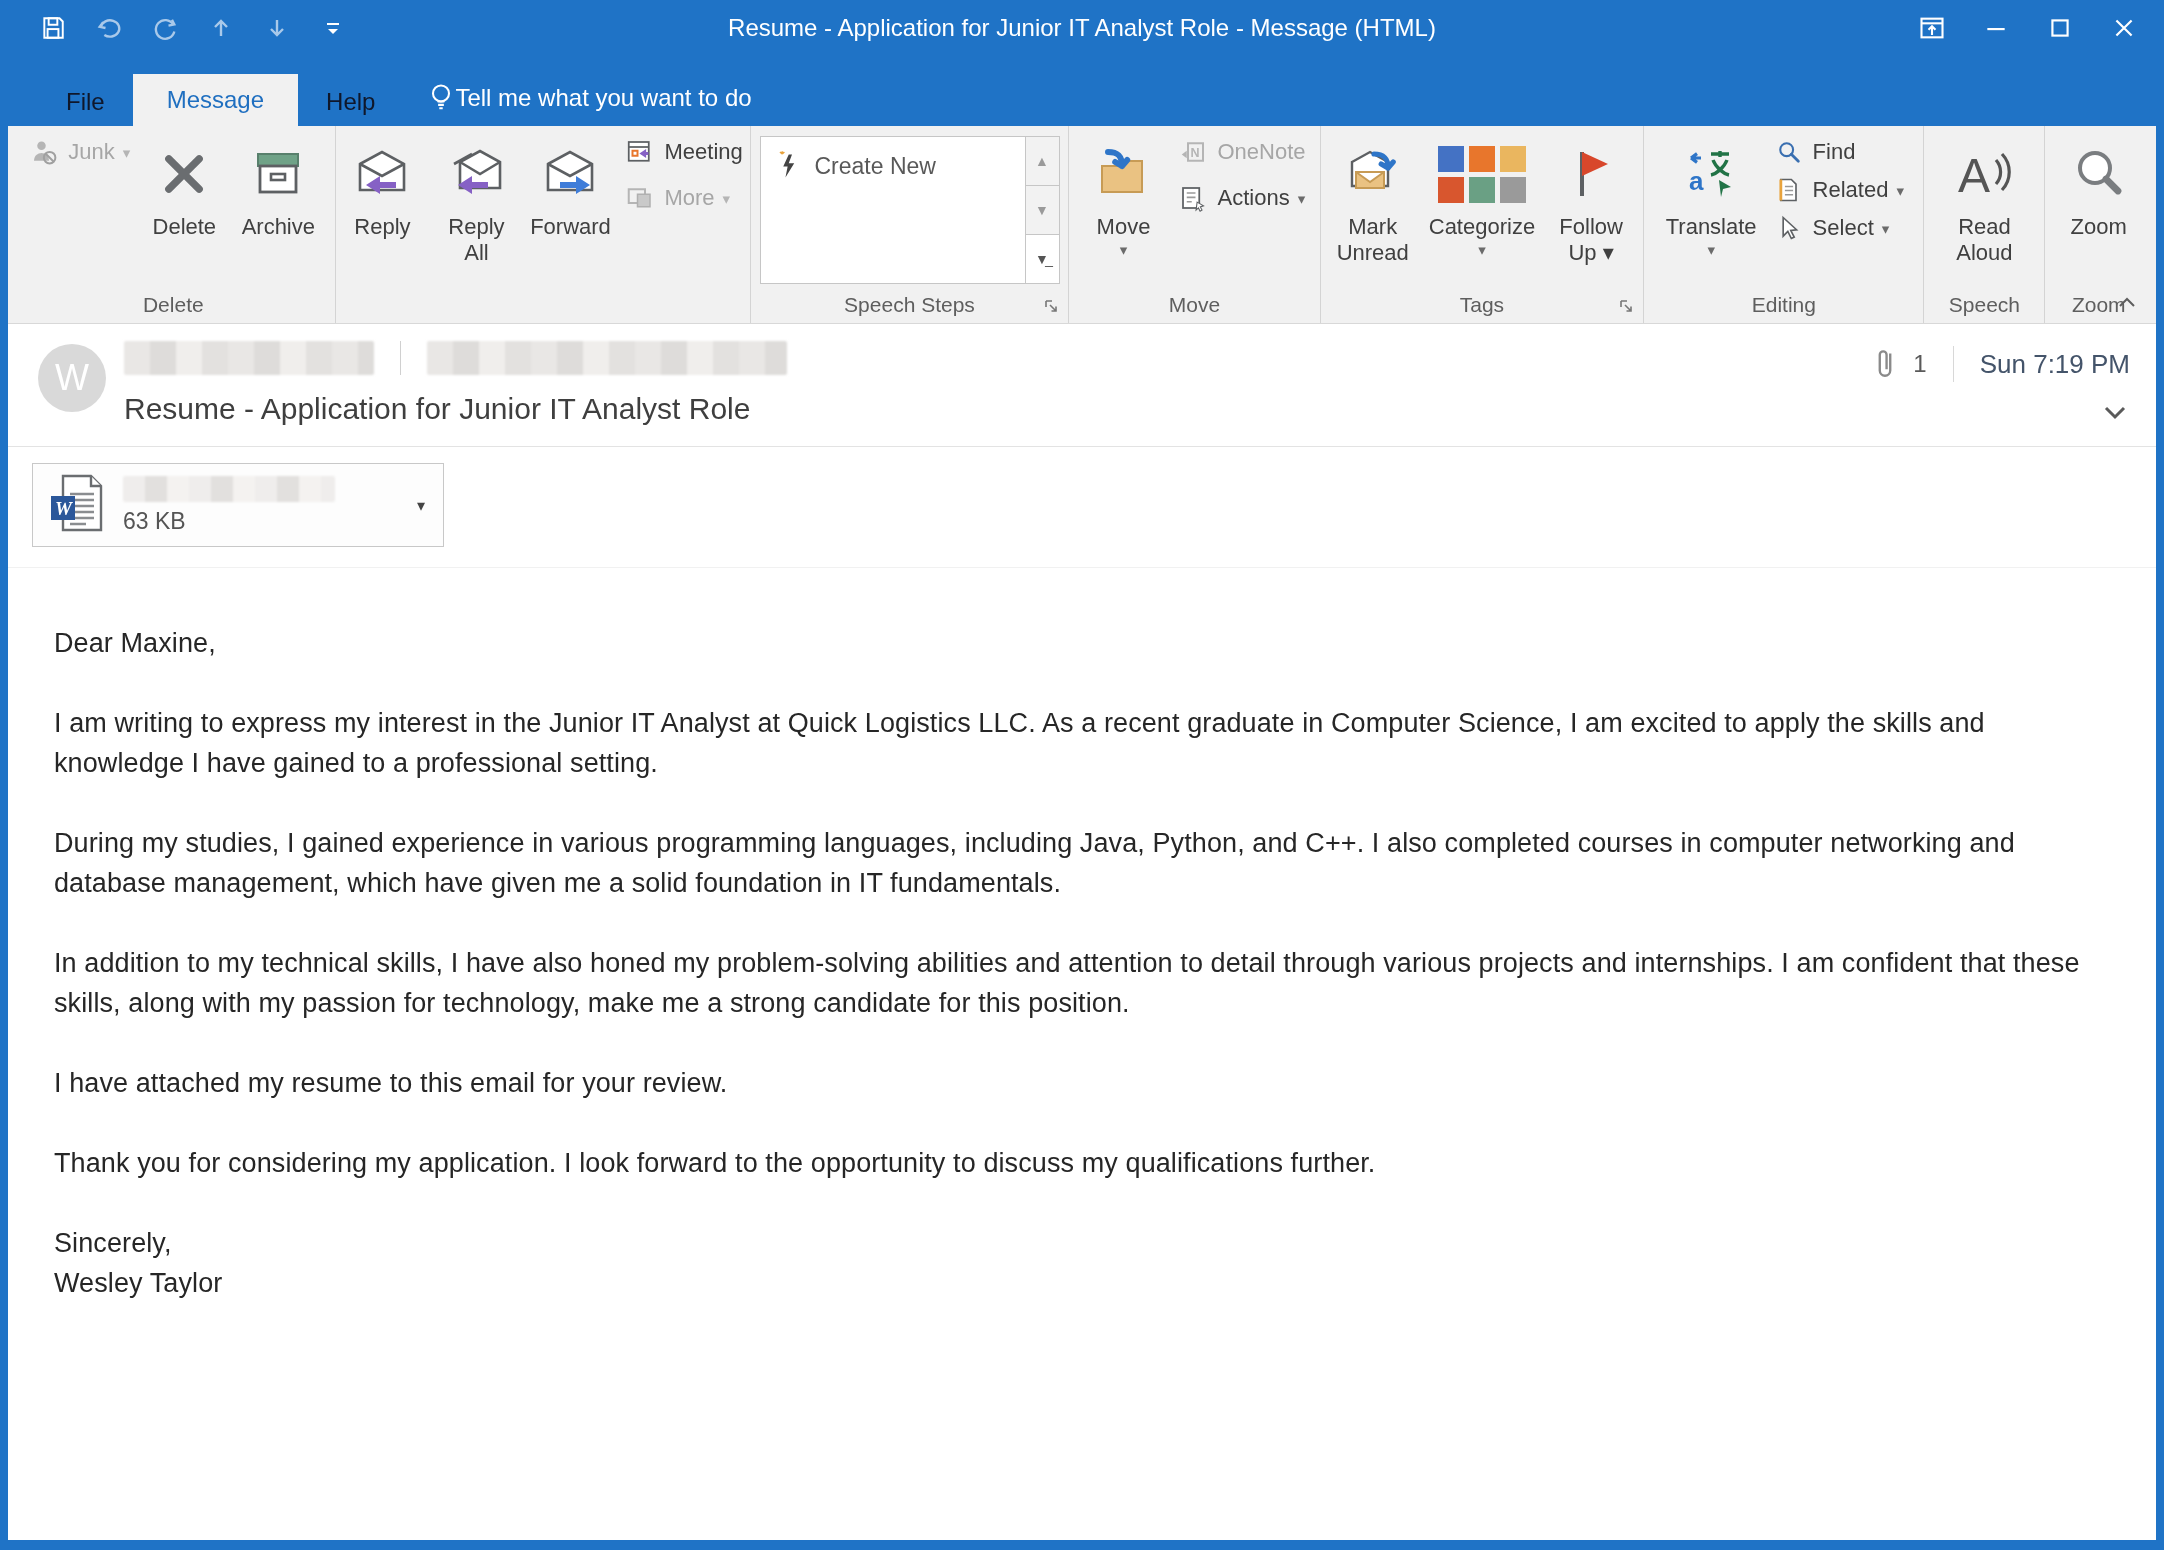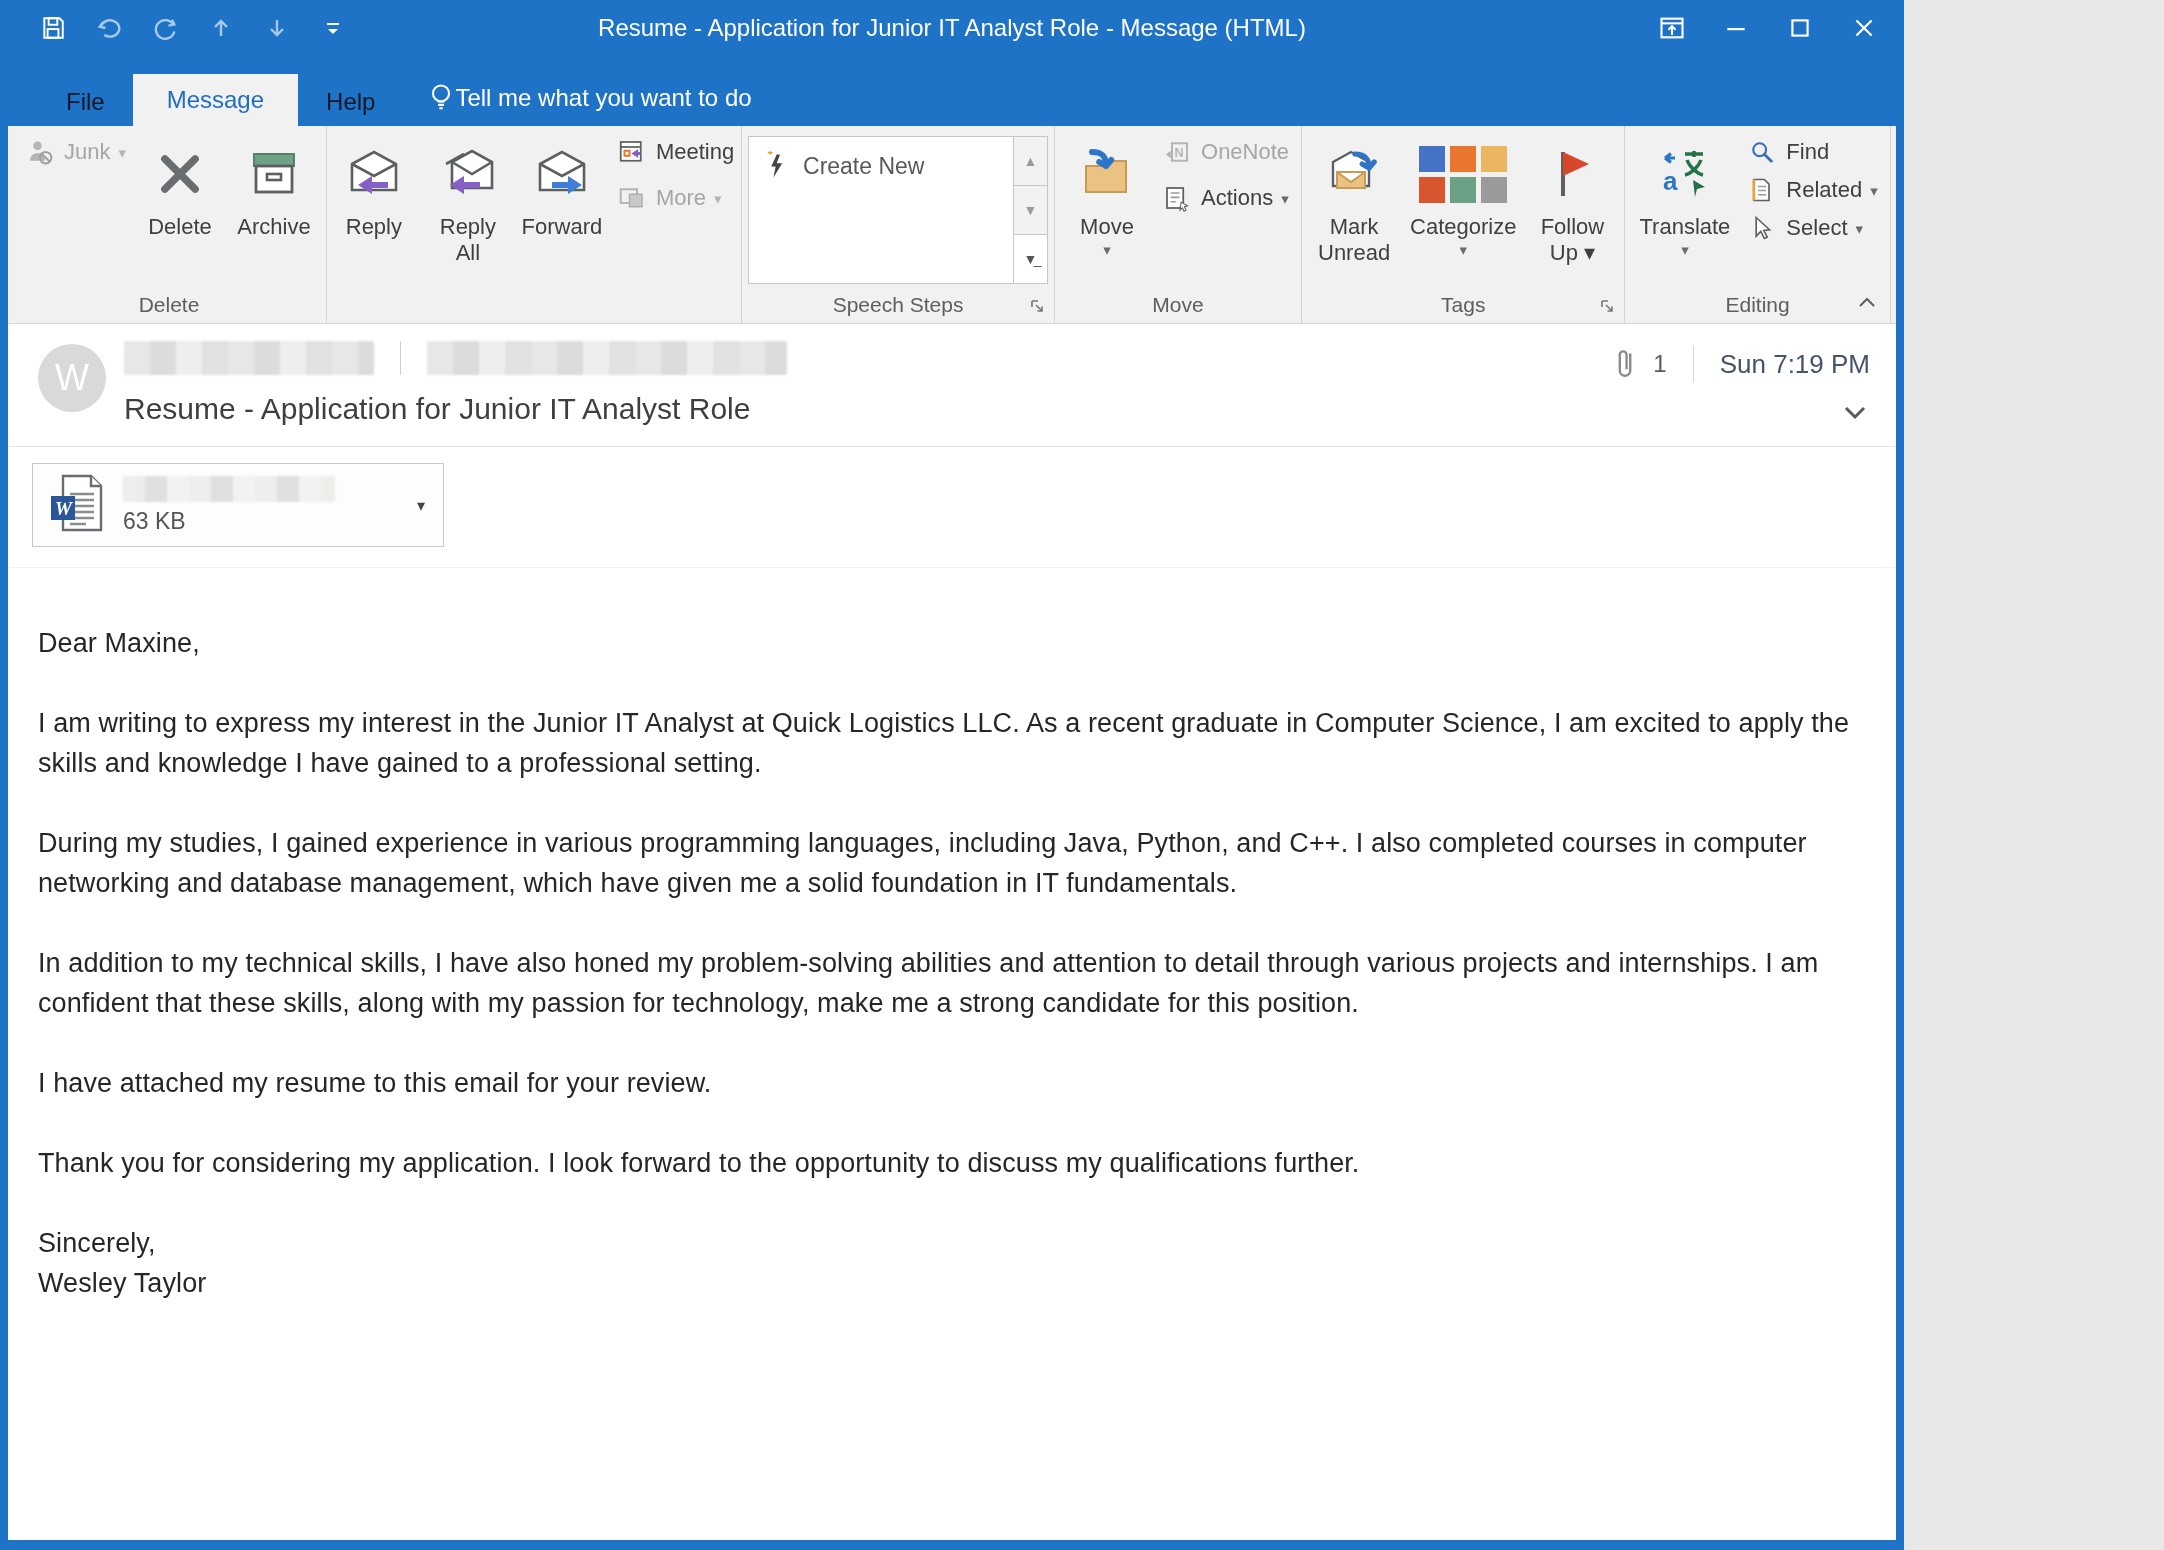--- a/index.html
+++ b/index.html
@@ -1,20 +1,20 @@
 <!DOCTYPE html>
 <html><head>
 <meta charset="utf-8">
 <style>
   * { box-sizing: border-box; margin: 0; padding: 0; }
   html,body { background:#e8e8e8; }
   body { font-family: "Liberation Sans", "DejaVu Sans", sans-serif; }
 
   .window {
-    width: 1904px; height: 1550px;
+    width: 2164px; height: 1550px;
     background: #ffffff;
     border-left: 8px solid #1f73c6;
     border-right: 8px solid #1f73c6;
     border-bottom: 10px solid #1f73c6;
     display: flex; flex-direction: column;
     overflow: hidden;
     position: relative;
   }
 
   
@@ -128,21 +128,21 @@
     display:flex; align-items:center; padding:8px 14px 8px 12px; cursor:pointer;
   }
   .attach-meta { flex:1; padding-left:14px; display:flex; flex-direction:column; gap:6px; }
   .attach-name { width:212px; height:26px; border-radius:2px;
       background: repeating-linear-gradient(90deg, #efedec 0 22px, #e2e0de 22px 44px, #f4f2f0 44px 66px);
       filter: blur(1px); }
   .attach-size { font-size:23px; color:#555; }
   .attach-caret { color:#444; font-size:16px; padding:0 4px; cursor:pointer; }
 
   
-  .email-body { flex:1; background:#fff; padding:56px 40px 0 30px; overflow:hidden; }
+  .email-body { flex:1; background:#fff; padding:56px 40px 0 46px; overflow:hidden; }
   .email-body p {
     font-size:27px; color:#262626; line-height:1.48;
     max-width:2085px; margin-bottom:40px; white-space:pre-line;
     letter-spacing:0.1px;
   }
 
   svg { display:block; }
 </style>
 </head>
 <body>

